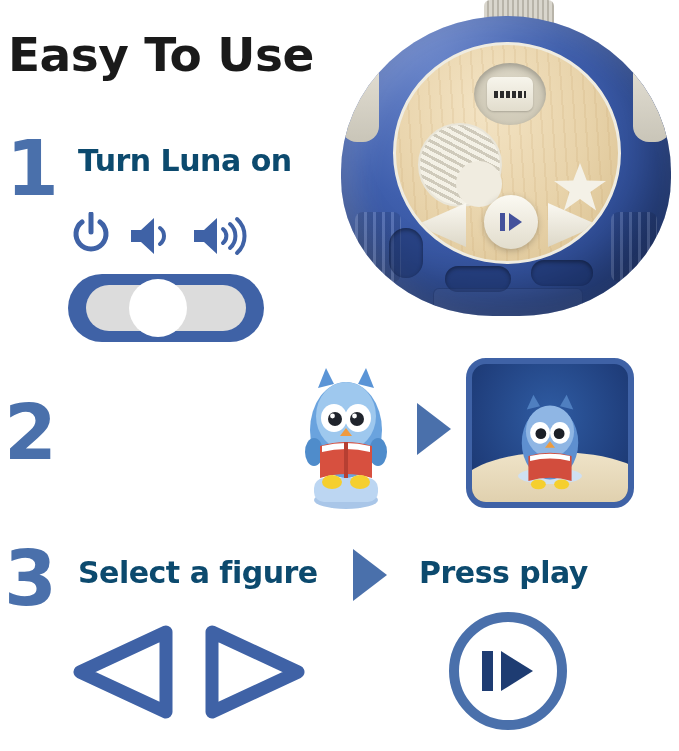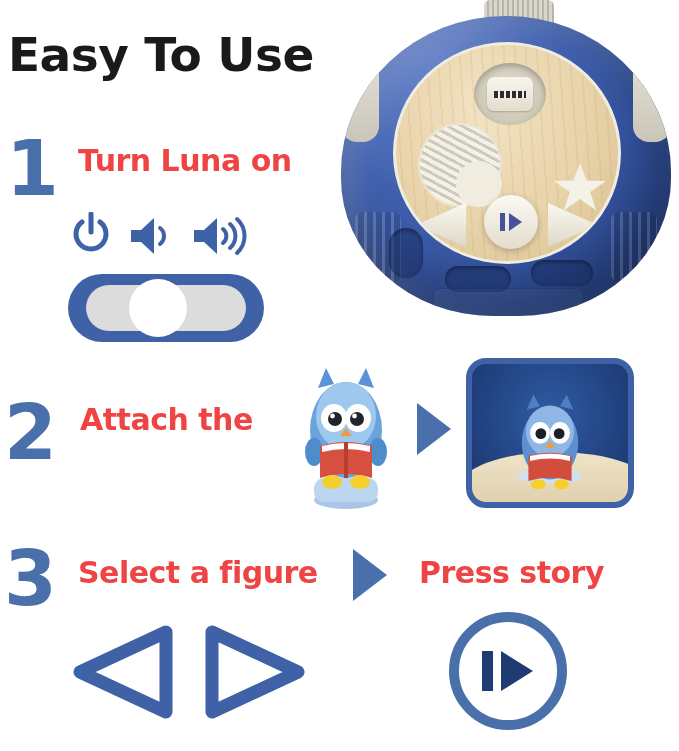--- a/index.html
+++ b/index.html
@@ -27,21 +27,21 @@
     color: #4a70ab; letter-spacing: -2px;
   }
   #num1 { left: 6px; top: 131px; }
   #num2 { left: 4px; top: 395px; }
   #num3 { left: 4px; top: 541px; }
 
   
   .step-head {
     position: absolute;
     font-family: "DejaVu Sans", sans-serif;
-    font-weight: 700; color: #ef4444; line-height: 1.05;
+    font-weight: 700; color: #0c4a6e; line-height: 1.05;
     letter-spacing: -0.5px;
   }
   #head1 { left: 78px; top: 145px; font-size: 30px; }
   #head2 { left: 80px; top: 404px; font-size: 30px; width: 230px; }
   #head3 { left: 78px; top: 557px; font-size: 30px; }
   #head4 { left: 419px; top: 557px; font-size: 30px; }
 
   
   .icons-row { position: absolute; left: 70px; top: 212px; width: 200px; height: 48px; }
   .ic { position: absolute; }
@@ -270,21 +270,20 @@
       <div class="ridges" style="right:14px;"></div>
       <div class="slot" style="left:48px; top:212px; width:34px; height:50px; border-radius:17px;"></div>
       <div class="slot" style="left:104px; top:250px; width:66px;"></div>
       <div class="slot" style="left:190px; top:244px; width:62px;"></div>
       <div class="batt-door"></div>
     </div>
   </div>
 
   <div class="step-num" id="num2">2</div>
   <div class="step-head" id="head2">
-    <div>Attach the</div>
   </div>
 
   <div class="owl-wrap">
     <svg width="100" height="150" viewBox="0 0 100 150">
       <ellipse cx="50" cy="140" rx="32" ry="9" fill="#a9c6e8"></ellipse>
       <rect x="18" y="118" width="64" height="24" rx="10" fill="#bcd6f2"></rect>
       <path d="M22 28 L30 8 L38 24 Z" fill="#5a94d6"></path>
       <path d="M78 28 L70 8 L62 24 Z" fill="#5a94d6"></path>
       <ellipse cx="50" cy="70" rx="36" ry="48" fill="#6aa3de"></ellipse>
       <ellipse cx="50" cy="56" rx="30" ry="34" fill="#9ec8ee"></ellipse>
@@ -323,21 +322,21 @@
       <path d="M24 82 Q50 74 76 82 L76 112 Q50 104 24 112 Z" fill="#d24d3d"></path>
       <path d="M26 82 Q50 76 74 82 L74 88 Q50 82 26 88 Z" fill="#ffffff"></path>
       <ellipse cx="36" cy="116" rx="9" ry="6" fill="#f5cf2e"></ellipse>
       <ellipse cx="64" cy="116" rx="9" ry="6" fill="#f5cf2e"></ellipse>
     </svg>
   </div>
 
   <div class="step-num" id="num3">3</div>
   <div class="step-head" id="head3">Select a figure</div>
   <div class="arrow-tri" id="arrow3"></div>
-  <div class="step-head" id="head4">Press story</div>
+  <div class="step-head" id="head4">Press play</div>
 
   <div class="nav-tri" id="nav-prev">
     <svg width="120" height="108" viewBox="0 0 120 108">
       <path d="M104 14 L104 94 L18 54 Z" fill="none" stroke="#3f62a6" stroke-width="13" stroke-linejoin="round"></path>
     </svg>
   </div>
   <div class="nav-tri" id="nav-next">
     <svg width="120" height="108" viewBox="0 0 120 108">
       <path d="M16 14 L16 94 L102 54 Z" fill="none" stroke="#3f62a6" stroke-width="13" stroke-linejoin="round"></path>
     </svg>

